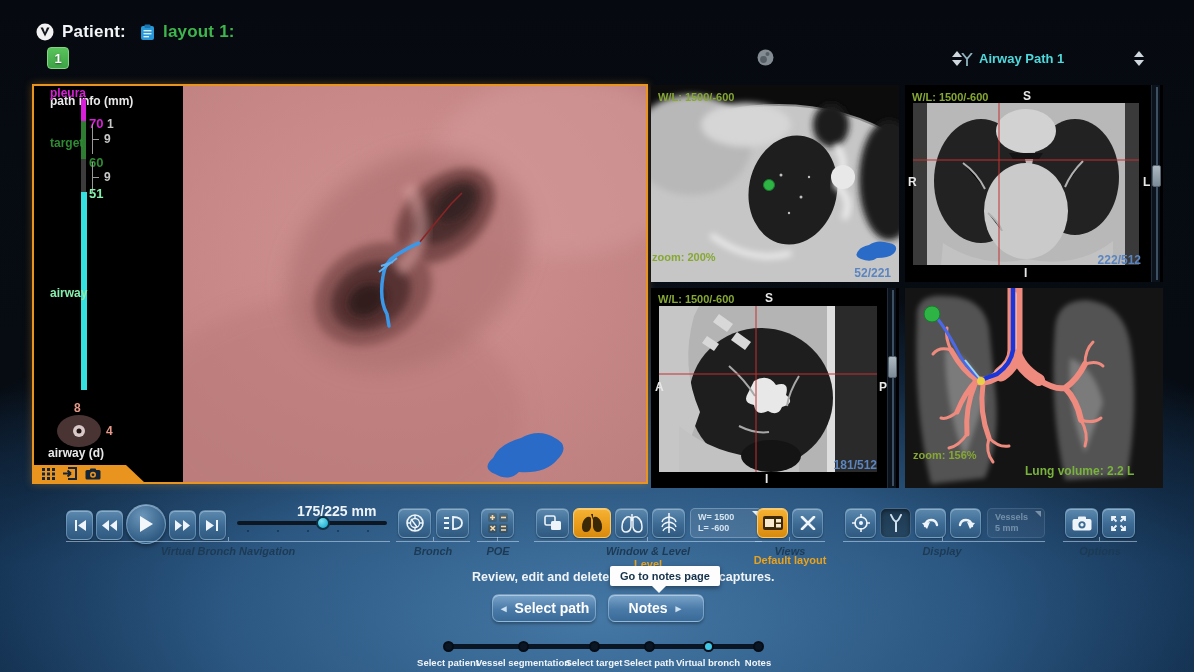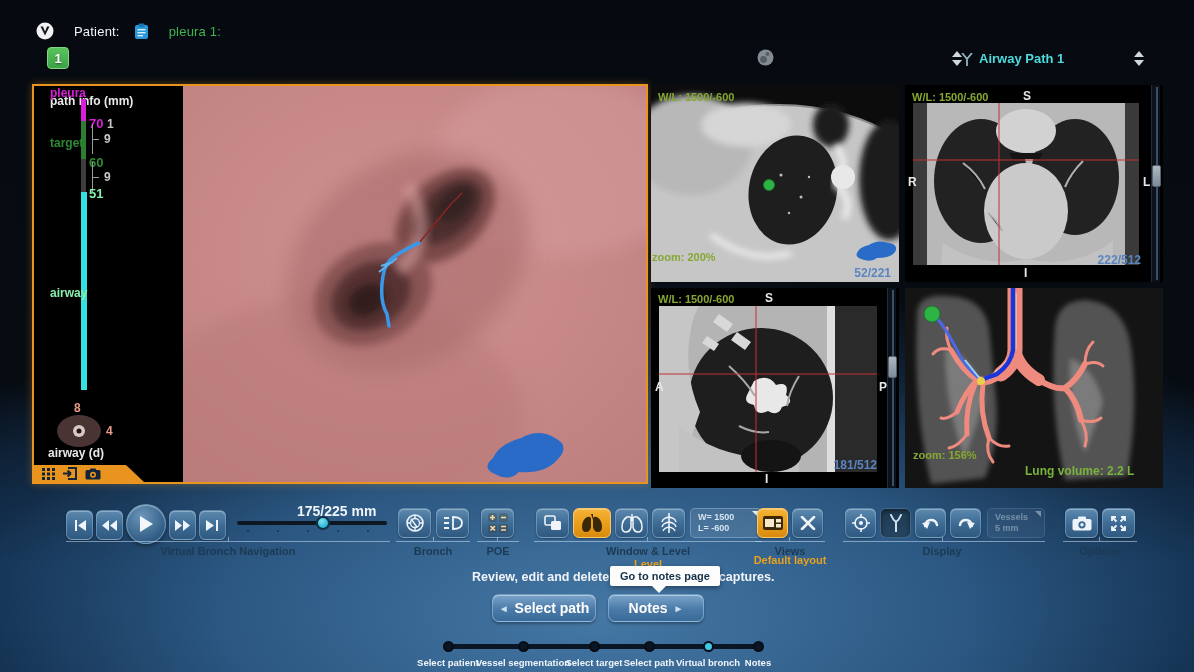--- a/index.html
+++ b/index.html
@@ -12,21 +12,21 @@
   }
   #app { position:absolute; inset:0; width:1194px; height:672px;
     background:
       radial-gradient(ellipse 980px 420px at 50% 92%, rgba(72,124,170,.95) 0%, rgba(46,92,136,.9) 38%, rgba(22,52,84,.55) 65%, rgba(10,20,35,0) 82%),
       linear-gradient(180deg,#060a10 0%,#070c13 58%,#0c1d30 72%,#123152 84%,#0e2845 100%);
   }
   .abs { position:absolute; }
   .bold { font-weight:bold; }
 
   
-  .hdr-text { font-size:13px; font-weight:normal; color:#f2f4f6; letter-spacing:.2px;margin-left:12px; }
+  .hdr-text { font-size:17px; font-weight:bold; color:#f2f4f6; letter-spacing:.2px; }
   .target-green { color:#3fb54d; }
   .badge-1 {
     width:22px; height:22px; border-radius:4px;
     background:linear-gradient(180deg,#59c35b,#3da446);
     border:1px solid #7fd581;
     color:#fff; font-weight:bold; font-size:13px;
     display:flex; align-items:center; justify-content:center;
     text-shadow:0 1px 2px rgba(0,0,0,.5);
   }
   .cyan-label { color:#4fd9dc; font-size:13px; font-weight:bold; }
@@ -86,21 +86,21 @@
     border:1px solid #f8c869;
   }
   .btn.active-dark {
     background:linear-gradient(180deg,#1e3a52 0%,#254souffle 100%);
     background:linear-gradient(180deg,#1e3a52 0%,#254560 100%);
     border:1px solid rgba(120,160,195,.4);
     box-shadow:inset 0 2px 4px rgba(0,0,0,.45);
   }
   .group-line { position:absolute; height:1px; background:rgba(200,220,238,.55); }
   .group-tick { position:absolute; width:1px; height:4px; background:rgba(200,220,238,.55); }
-  .group-label { position:absolute; font-size:11px; font-weight:bold; color:#1d3a54; text-align:center; }
+  .group-label { position:absolute; font-size:11px; font-weight:bold; color:#1d3a54; text-align:center;font-style:italic; }
   .group-sublabel { position:absolute; font-size:11px; font-weight:bold; color:#e8a21f; text-align:center; }
   .mini-box {
     position:absolute; border-radius:5px;
     background:rgba(255,255,255,.10);
     border:1px solid rgba(190,215,235,.35);
     font-size:9px; font-weight:bold; color:#d5e4f0;
     padding:3px 0 0 7px; line-height:11px;
   }
   .corner-arrow { position:absolute; top:2px; right:3px; width:0; height:0;
     border-left:6px solid transparent; border-top:6px solid #e8f2fa; }
@@ -156,21 +156,21 @@
       <path d="M4.5 4.5 L9 13.5 L13.5 4.5 L11 4.5 L9 9.5 L7 4.5 Z" fill="#14181e"></path>
     </svg>
     <span class="hdr-text">Patient:</span>
     <svg width="15" height="17" viewBox="0 0 15 17" style="margin-left:6px;">
       <rect x="1" y="2" width="13" height="14" rx="2" fill="#2898d8"></rect>
       <rect x="4.5" y="0.5" width="6" height="3.5" rx="1" fill="#1a74b0"></rect>
       <rect x="3.5" y="6" width="8" height="1.4" fill="#d8eefb"></rect>
       <rect x="3.5" y="9" width="8" height="1.4" fill="#d8eefb"></rect>
       <rect x="3.5" y="12" width="5.5" height="1.4" fill="#d8eefb"></rect>
     </svg>
-    <span class="hdr-text target-green">pleura 1:</span>
+    <span class="hdr-text target-green">layout 1:</span>
   </div>
   <div class="abs badge-1" style="left:47px; top:47px;">1</div>
 
   <svg class="abs" style="left:757px; top:49px;" width="17" height="17" viewBox="0 0 17 17">
     <circle cx="8.5" cy="8.5" r="8" fill="#848c93"></circle>
     <circle cx="6.5" cy="10.5" r="3.4" fill="#565e66"></circle>
     <circle cx="10.5" cy="5" r="2" fill="#565e66"></circle>
   </svg>
   <svg class="abs" style="left:951px; top:51px;" width="12" height="15" viewBox="0 0 12 15">
     <path d="M6 0 L11 6 L1 6 Z" fill="#cfd8df"></path>

